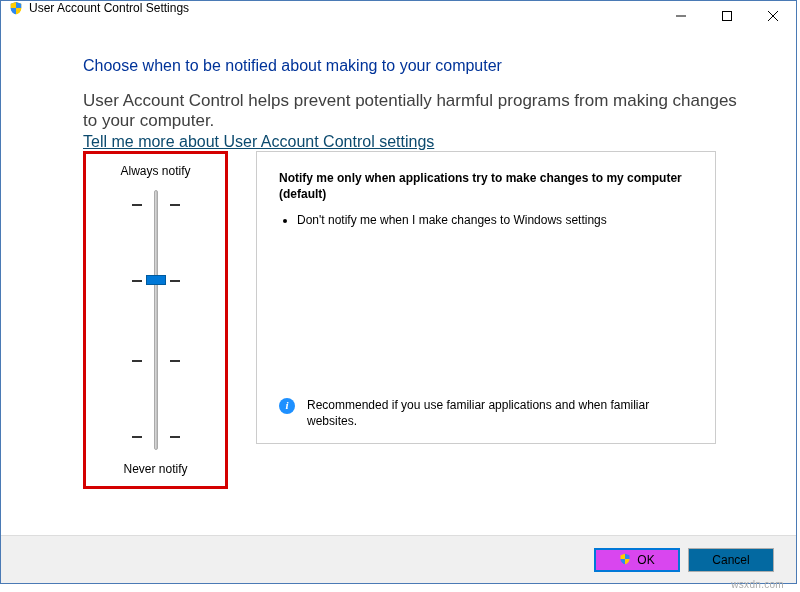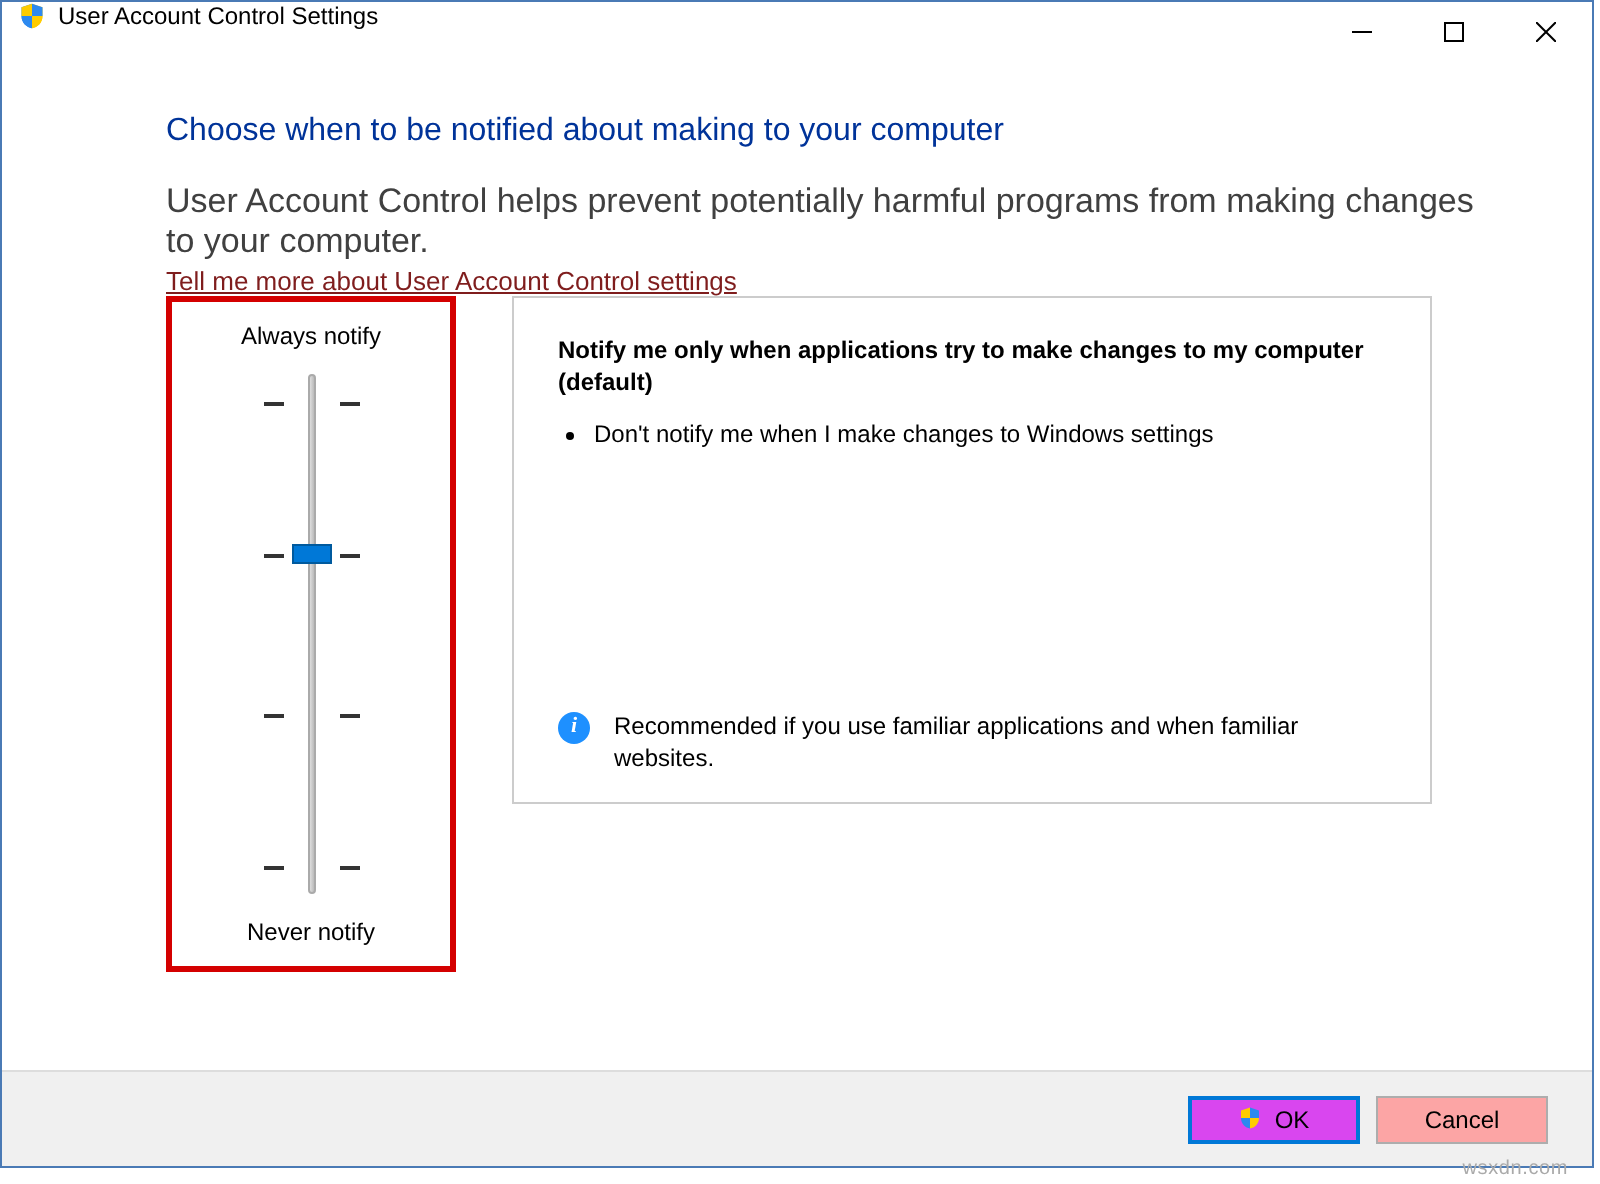--- a/index.html
+++ b/index.html
@@ -54,23 +54,23 @@
     font-size: 16px;
     font-weight: 400;
     margin-bottom: 16px;
   }
   .subtext {
     font-size: 17px;
     color: #404040;
     margin-bottom: 2px;
   }
   .linktext {
-    color: #7f1d1d;
+    color: #0c4a6e;
     text-decoration: underline;
-    font-size: 13px;
+    font-size: 16px;
     display: inline-block;
   }
   .main-row {
     display: flex;
     gap: 28px;
   }
   .slider-box {
     border: 3px solid #d40000;
     width: 145px;
     height: 338px;
@@ -110,21 +110,21 @@
     position: absolute;
     left: 50%;
     transform: translate(-50%, -50%);
     width: 20px; height: 10px;
     background: #0078d7;
     border: 1px solid #005a9e;
   }
   .desc-panel {
     border: 1px solid #ccc;
     width: 460px;
-    height: 254px;
+    height: 293px;
     padding: 18px 22px 14px 22px;
     font-size: 12px;
     display: flex;
     flex-direction: column;
   }
   .desc-title {
     font-weight: 700;
     margin-bottom: 10px;
     line-height: 1.35;
   }
@@ -165,21 +165,21 @@
     display: flex;
     align-items: center;
     justify-content: flex-end;
     padding-right: 22px;
     gap: 8px;
   }
   .btn {
     min-width: 86px;
     height: 24px;
     border: 1px solid #adadad;
-    background: #fca5a5;
+    background: #0369a1;
     font-size: 12px;
     display: flex;
     align-items: center;
     justify-content: center;
     padding: 0 10px;
     gap: 4px;
   }
   .btn.primary {
     border: 2px solid #0078d7;
     background: #d946ef;

